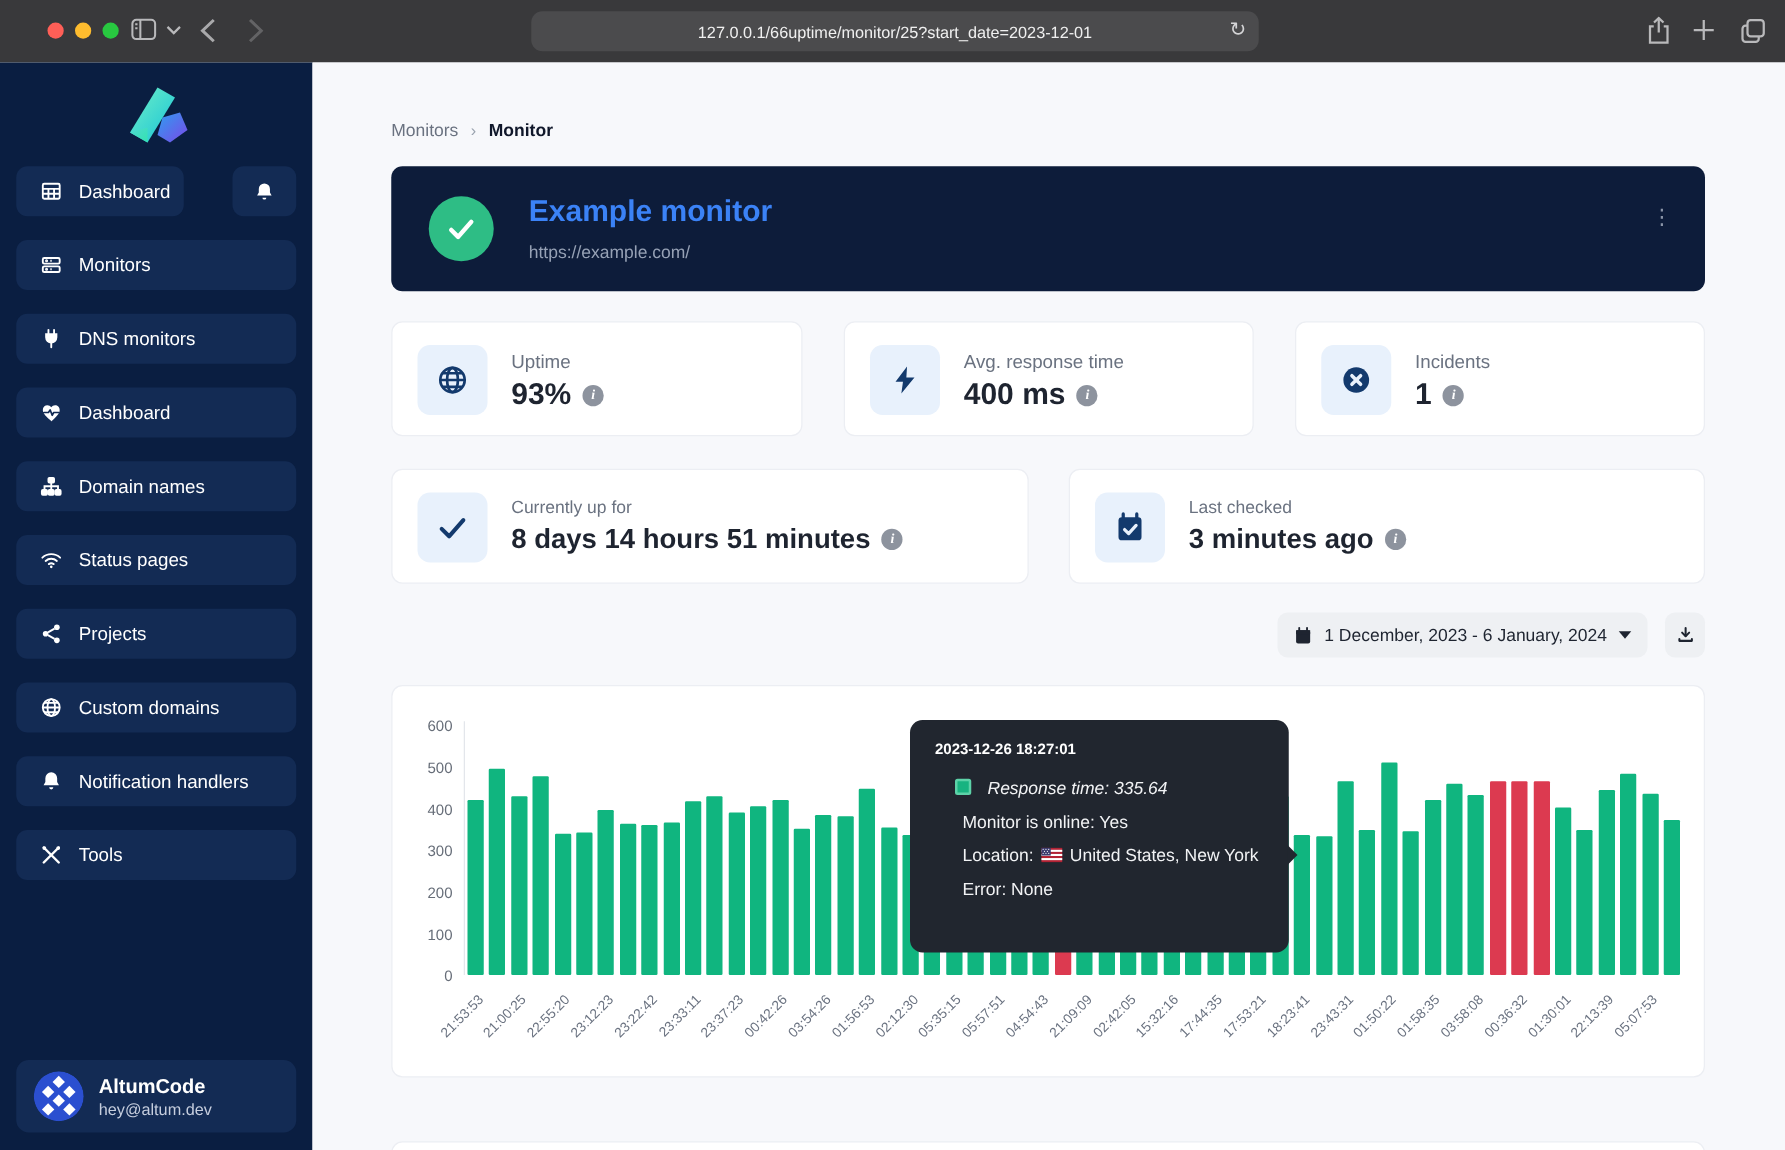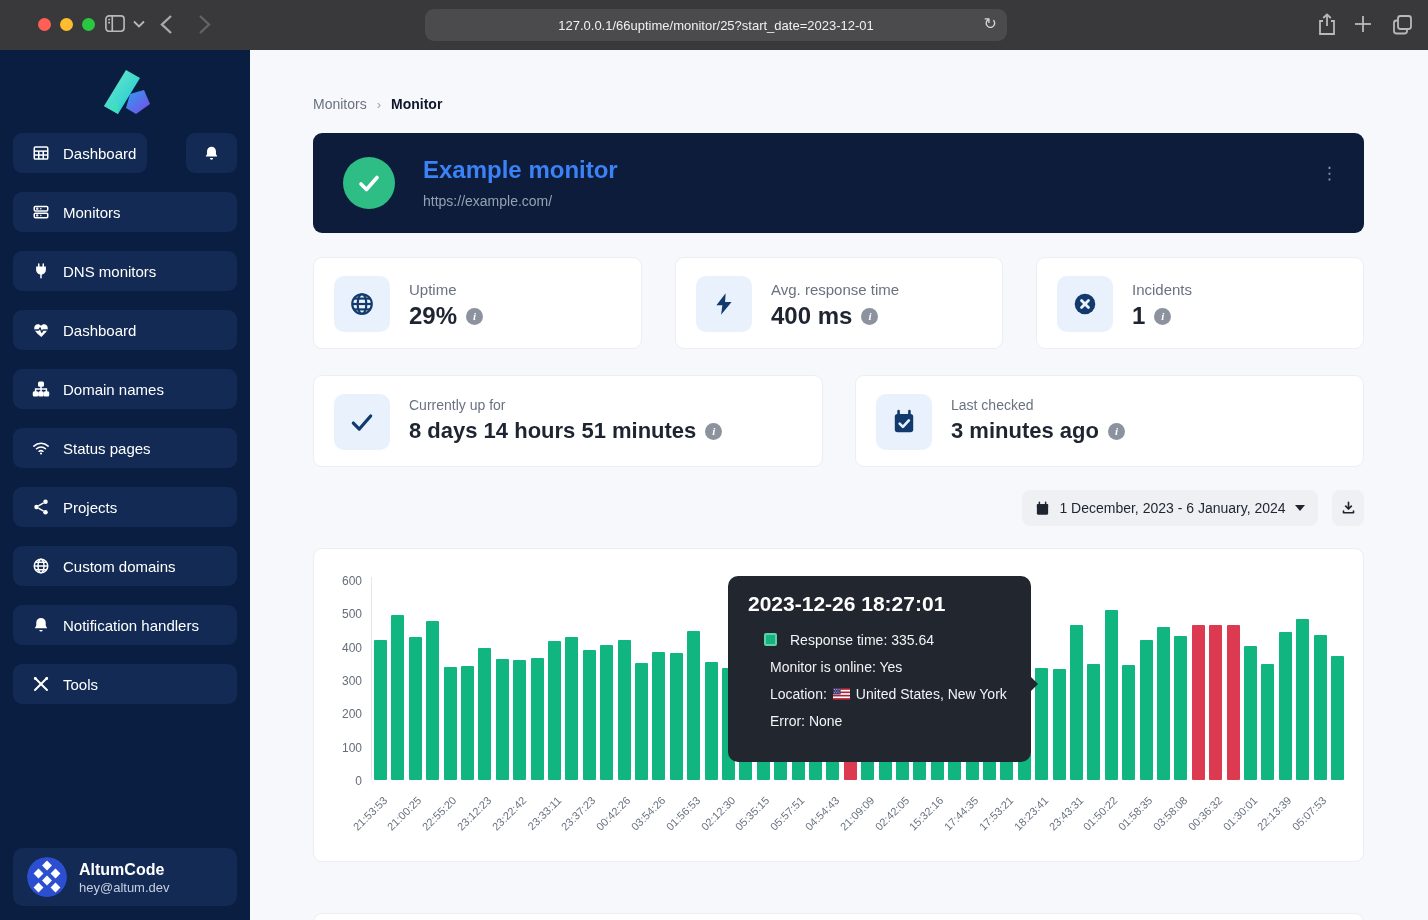--- a/index.html
+++ b/index.html
@@ -61,23 +61,23 @@
   .chart-card { position:absolute; left:0; top:498px; width:1051px; height:314px; background:#fff; border:1px solid #eceef3; border-radius:9px; }
   .yaxis-line { position:absolute; left:57px; top:28px; width:1px; height:203px; background:#e3e6eb; }
   .ytick2 { position:absolute; left:8px; width:40px; text-align:right; font-size:12px; color:#666d78; transform:translateY(-6px); }
   .bar { position:absolute; width:13px; border-radius:1px; }
   .bar.up { background:#10b57f; } .bar.down { background:#dc3a50; }
   .xlabel { position:absolute; font-size:11px; color:#6a7280; white-space:nowrap; transform:rotate(-45deg); transform-origin:right top; }
 
   
   .tooltip { position:absolute; left:414px; top:27px; width:303px; height:186px; background:#21262f; border-radius:10px; color:#fff; z-index:5; padding:16px 0 0 20px; }
   .tooltip:after { content:""; position:absolute; right:-7px; top:100px; width:0; height:0; border-top:8px solid transparent; border-bottom:8px solid transparent; border-left:8px solid #21262f; }
-  .tt-title { font-size:21px; font-weight:bold; margin-bottom:10px; }
+  .tt-title { font-size:12px; font-weight:bold; margin-bottom:10px; }
   .tt-row { font-size:14px; color:#f2f3f5; height:27px; display:flex; align-items:center; padding-left:22px; gap:6px; }
-  .tt-row.first { padding-left:16px; }
+  .tt-row.first { padding-left:16px;font-style:italic; }
   .legend-sq { width:13px; height:13px; background:#18b380; border:2px solid #5dd2a8; border-radius:2px; margin-right:7px; flex:0 0 13px; }
   .flag { display:inline-block; }
 
   .bottom-strip { position:absolute; left:0; top:863px; width:1051px; height:20px; background:#fff; border:1px solid #eceef3; border-radius:9px 9px 0 0; }
 
   .avatar { width:40px; height:40px; border-radius:50%; margin-right:12px; flex:0 0 40px; }
 </style>
 </head>
 <body>
 
@@ -343,21 +343,21 @@
             <svg viewBox="0 0 24 24" fill="none" stroke="currentColor" stroke-width="2">
               <circle cx="12" cy="12" r="9"></circle>
               <ellipse cx="12" cy="12" rx="4" ry="9"></ellipse>
               <line x1="3" y1="12" x2="21" y2="12"></line>
               <line x1="4.2" y1="7" x2="19.8" y2="7"></line>
               <line x1="4.2" y1="17" x2="19.8" y2="17"></line>
             </svg>
           </div>
           <div class="stat-label">Uptime</div>
           <div class="stat-value">
-            <span>29%</span>
+            <span>93%</span>
             <span class="info-dot">i</span>
           </div>
         </div>
         <div class="stat-card" style="left: 362px; top: 207px; width: 328px;">
           <div class="icon-sq">
             <svg viewBox="0 0 24 24" fill="currentColor">
               <polygon points="13.5,2 5,13.2 10.5,13.2 9.3,22 19,10.2 13,10.2"></polygon>
             </svg>
           </div>
           <div class="stat-label">Avg. response time</div>

